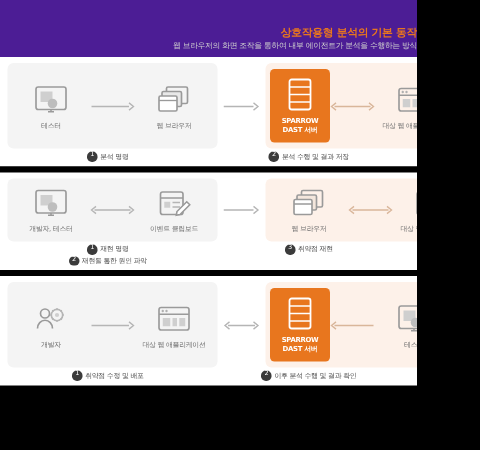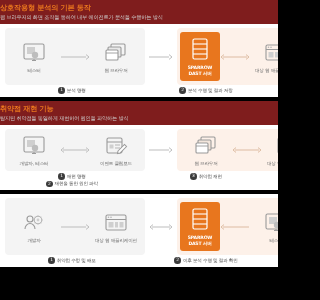--- a/index.html
+++ b/index.html
@@ -6,21 +6,21 @@
   html, body {
     width: 278px; height: 300px;
     background: #000;
     font-family: "DejaVu Sans", "Liberation Sans", sans-serif;
     overflow: hidden;
   }
   .page { width: 278px; height: 300px; background: #000; position: relative; }
 
   .section { width: 278px; }
 
-  .sec-head { text-align: left; padding: 3px 0 3px; background: #7f1d1d; }
+  .sec-head { text-align: right; padding: 17px 0 3px; background: #4c1d95; }
   .sec-title {
     color: #e8761e;
     font-size: 7.2px;
     font-weight: bold;
     letter-spacing: -0.2px;
     line-height: 1.35;
   }
   .sec-sub {
     color: #cfcfcf;
     font-size: 5.2px;
@@ -238,24 +238,20 @@
             <span class="step-label">분석 수행 및 결과 저장</span>
           </div>
         </div>
       </div>
     </div>
   </div>
 
   <div class="gap"></div>
 
   <div class="section">
-    <div class="sec-head">
-      <div class="sec-title">취약점 재현 기능</div>
-      <div class="sec-sub">탐지된 취약점을 동일하게 재현하여 원인을 파악하는 방식</div>
-    </div>
     <div class="panel">
       <div class="flow">
 
         <div class="group grey">
           <div class="node">
             <div class="glyph">
               <svg width="24" height="22" viewBox="0 0 24 22">
                   <rect x="2" y="2" width="20" height="15" rx="1.5" fill="none" stroke="#9a9a9a" stroke-width="1.1"></rect>
                   <rect x="5" y="5" width="8" height="7" fill="#cfcfcf"></rect>
                   <circle cx="13" cy="13" r="3.2" fill="#bdbdbd"></circle>

